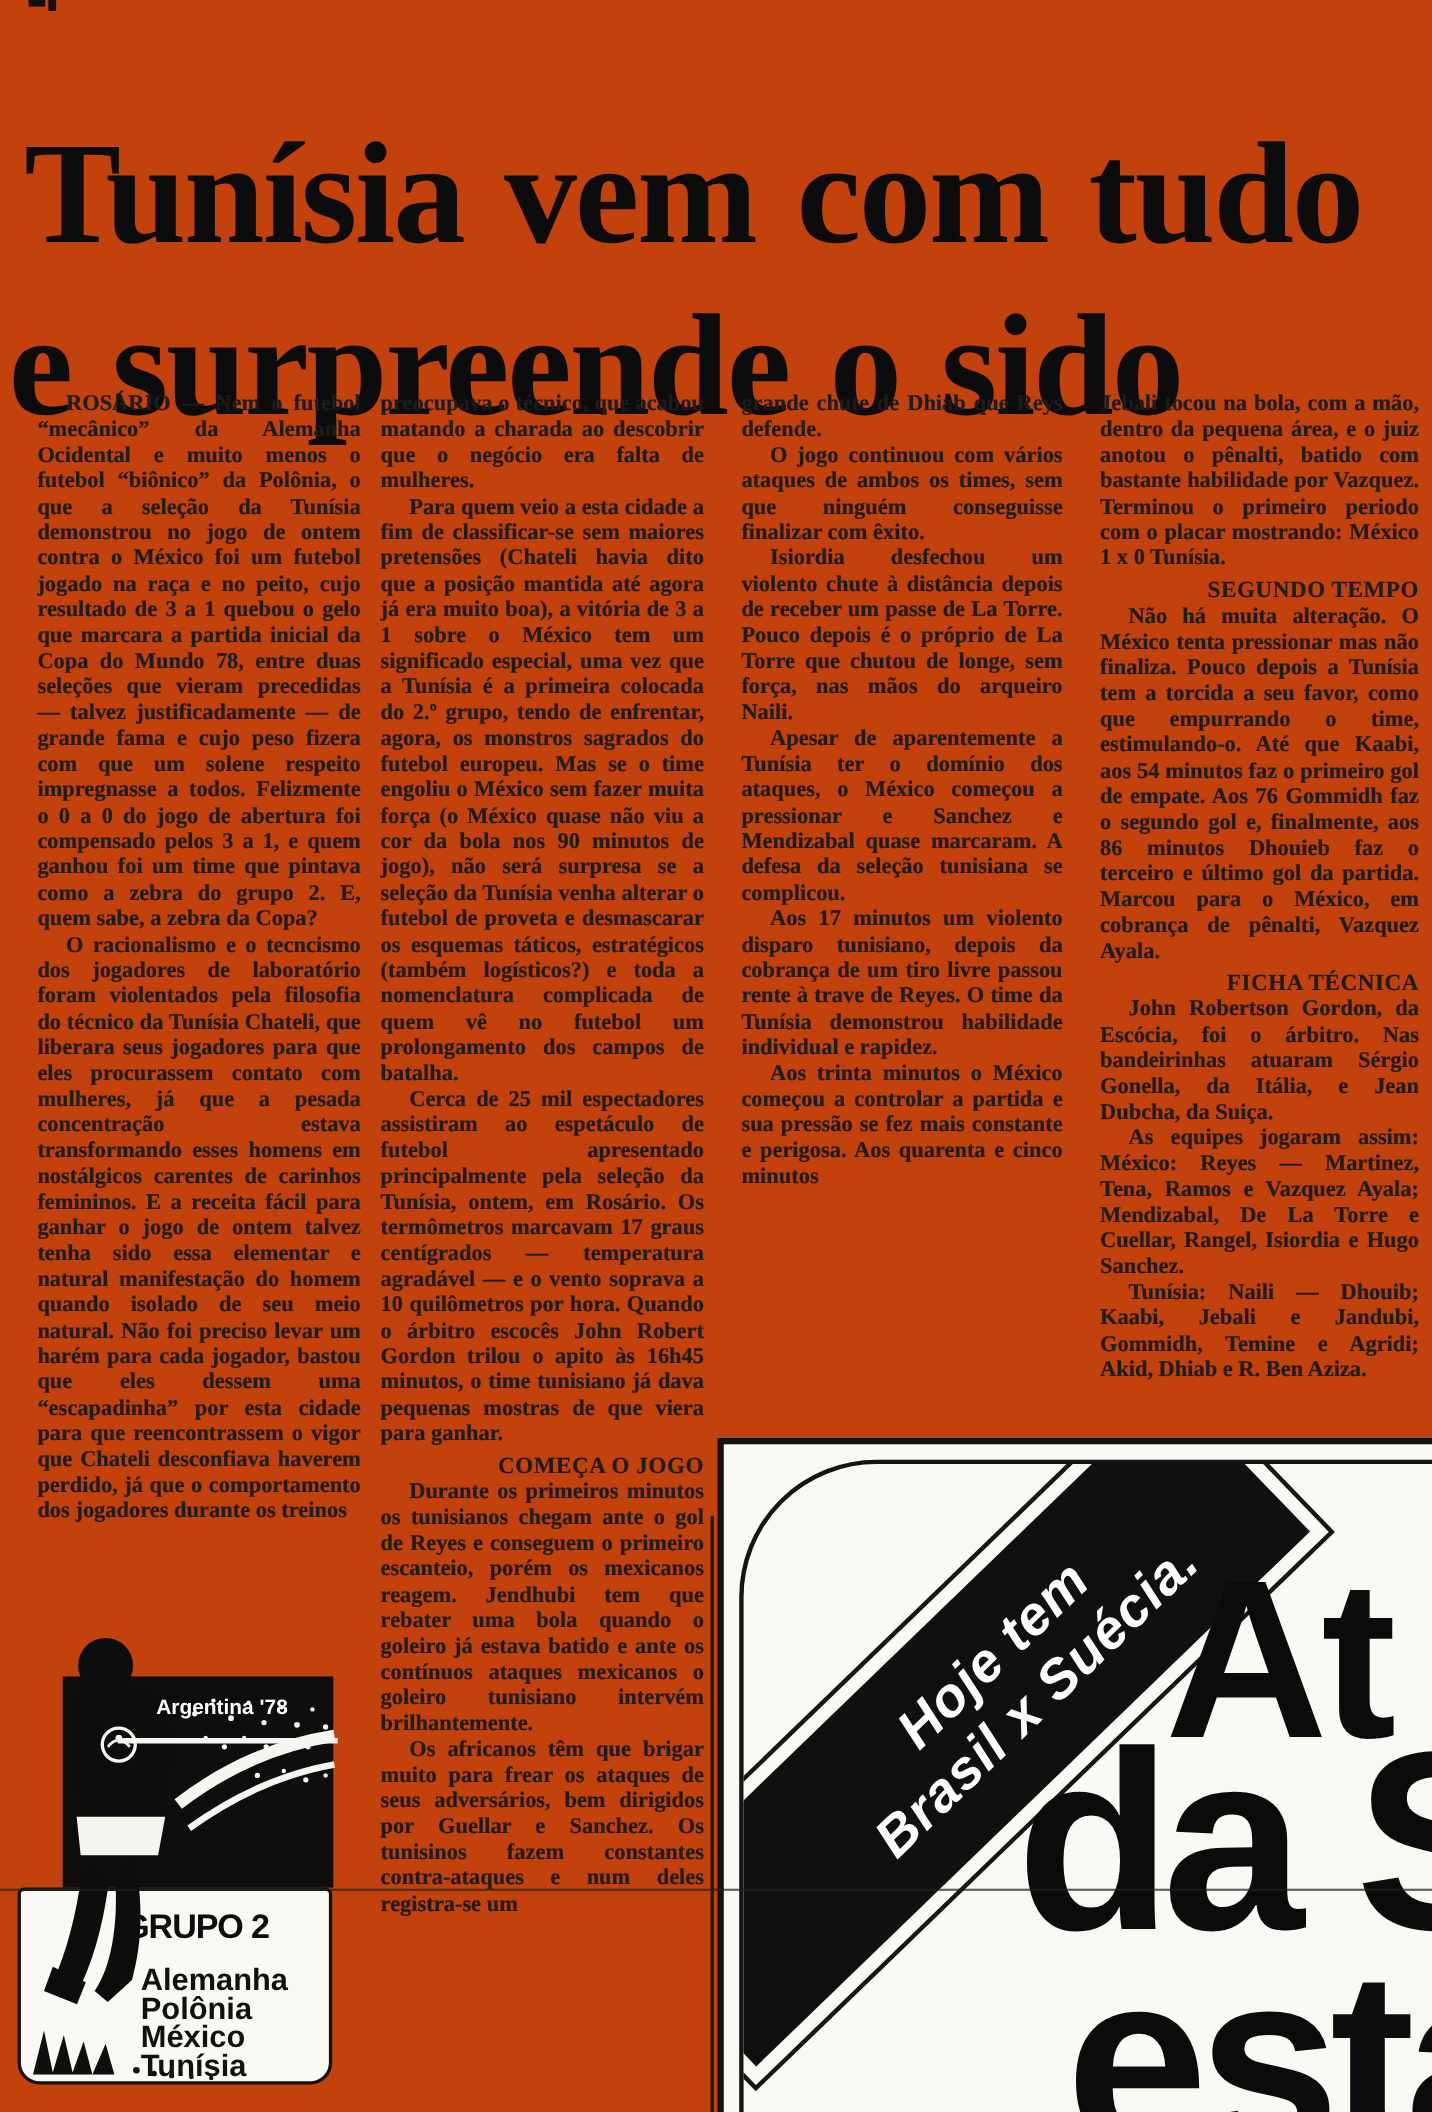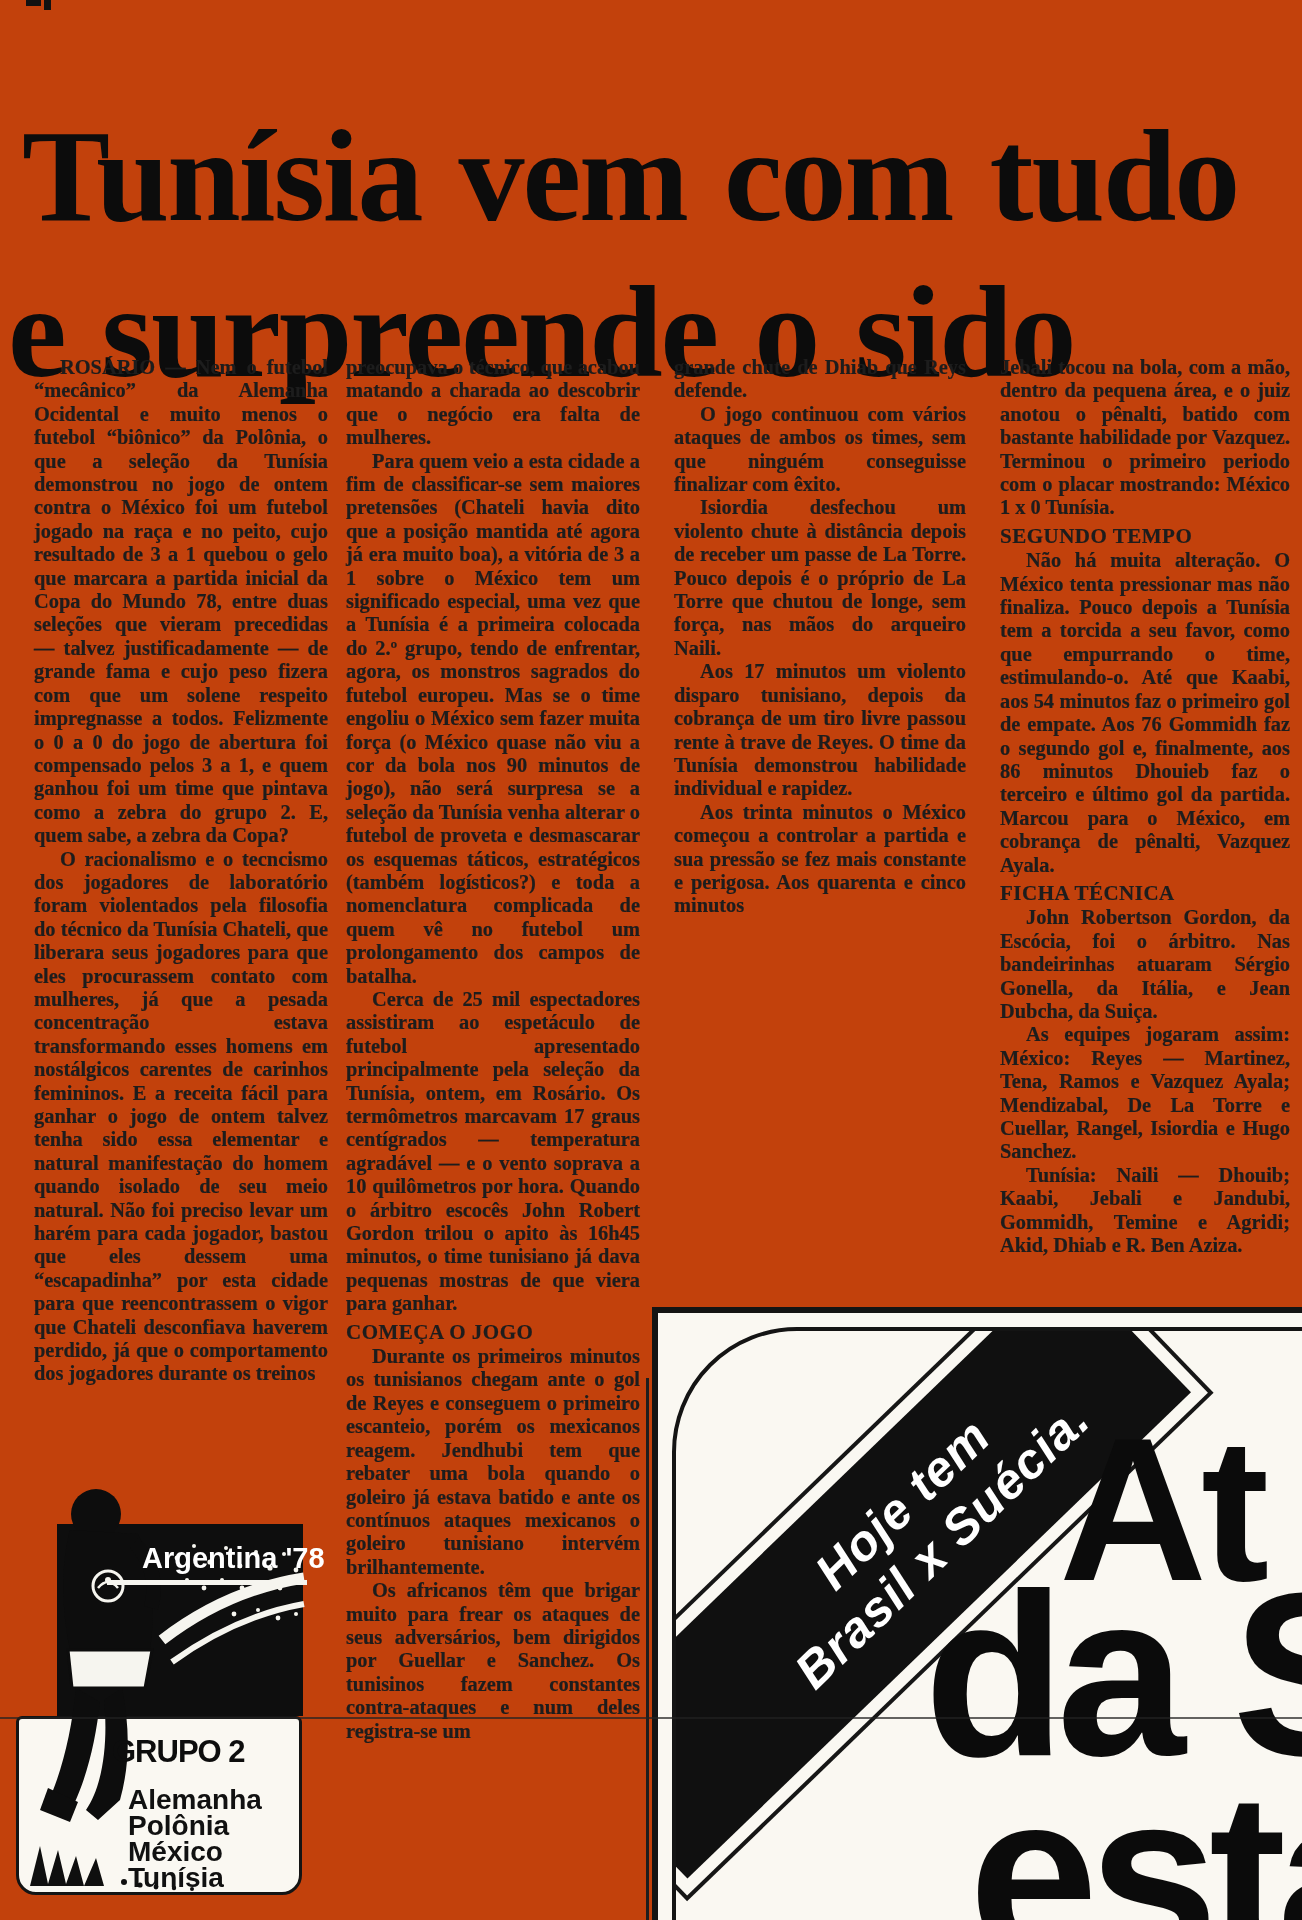--- a/index.html
+++ b/index.html
@@ -16,38 +16,38 @@
 
   
   .col{position:absolute;top:356px;width:294px;text-align:justify;font-size:20.4px;
        line-height:23.4px;font-weight:700;color:#1d1d1d;-webkit-text-stroke:.2px #1d1d1d}
   #col1{left:34px}
   #col2{left:346px}
   #col3{left:674px;width:292px}
   #col4{left:1000px;width:290px}
   .col p{margin:0;text-indent:26px}
   .col p.cont{text-indent:0}
-  .subhead{margin:5px 0 1px;text-align:left;text-indent:0;font-size:21px;
+  .subhead{margin:5px 0 1px;text-align:right;text-indent:0;font-size:21px;
            letter-spacing:.5px;font-weight:700}
 
   
   .artifact-line{position:absolute;left:0;top:1717px;width:1302px;height:2px;
                  background:#222;opacity:.7;z-index:40}
   .corner-mark{position:absolute;background:#111;z-index:5}
   #mark1{left:26px;top:0;width:15px;height:6px}
   #mark2{left:44px;top:0;width:7px;height:10px}
   .v-divider{position:absolute;left:646px;top:1378px;width:3px;height:542px;background:#1e1e1e}
 
   
   .logo-box{position:absolute;left:12px;top:1488px;width:300px;height:408px}
   .lb-panel{position:absolute;left:4px;top:228px;width:280px;height:173px;
             border:3px solid #141414;border-radius:6px 6px 20px 20px;background:#faf8f2}
   .lb-art{position:absolute;left:0;top:0;width:300px;height:408px}
   .lb-title{position:absolute;left:130px;top:54px;font-family:"Liberation Sans",sans-serif;
-            font-weight:700;font-size:29px;color:#fff;white-space:nowrap;z-index:6}
+            font-weight:700;font-size:19px;color:#fff;white-space:nowrap;z-index:6}
   .lb-rule{position:absolute;left:95px;top:92px;width:200px;height:5px;background:#f6f5ef;z-index:6}
   .lb-group{position:absolute;left:100px;top:246px;font-family:Liberation Sans, sans-serif;
             font-weight:700;font-size:31px;letter-spacing:-1px;color:#0d0d0d;z-index:6}
   .lb-teams{position:absolute;left:116px;top:299px;font-family:"Liberation Sans",sans-serif;
             font-weight:700;font-size:28px;line-height:26px;color:#111;z-index:6}
 
   
   .ad-outer{position:absolute;left:652px;top:1307px;width:690px;height:660px;
             border:6px solid #141414;background:#faf8f2}
   .ad-inner{position:absolute;left:14px;top:14px;right:-40px;bottom:-40px;
@@ -86,20 +86,21 @@
     <p>Cerca de 25 mil espectadores assistiram ao espetáculo de futebol apresentado principalmente pela seleção da Tunísia, ontem, em Rosário. Os termômetros marcavam 17 graus centígrados — temperatura agradável — e o vento soprava a 10 quilômetros por hora. Quando o árbitro escocês John Robert Gordon trilou o apito às 16h45 minutos, o time tunisiano já dava pequenas mostras de que viera para ganhar.</p>
     <h3 class="subhead">COMEÇA O JOGO</h3>
     <p>Durante os primeiros minutos os tunisianos chegam ante o gol de Reyes e conseguem o primeiro escanteio, porém os mexicanos reagem. Jendhubi tem que rebater uma bola quando o goleiro já estava batido e ante os contínuos ataques mexicanos o goleiro tunisiano intervém brilhantemente.</p>
     <p>Os africanos têm que brigar muito para frear os ataques de seus adversários, bem dirigidos por Guellar e Sanchez. Os tunisinos fazem constantes contra-ataques e num deles registra-se um</p>
   </section>
 
   <section class="col" id="col3">
     <p class="cont">grande chute de Dhiab que Reys defende.</p>
     <p>O jogo continuou com vários ataques de ambos os times, sem que ninguém conseguisse finalizar com êxito.</p>
     <p>Isiordia desfechou um violento chute à distância depois de receber um passe de La Torre. Pouco depois é o próprio de La Torre que chutou de longe, sem força, nas mãos do arqueiro Naili.</p>
+    <p>Apesar de aparentemente a Tunísia ter o domínio dos ataques, o México começou a pressionar e Sanchez e Mendizabal quase marcaram. A defesa da seleção tunisiana se complicou.</p>
     <p>Aos 17 minutos um violento disparo tunisiano, depois da cobrança de um tiro livre passou rente à trave de Reyes. O time da Tunísia demonstrou habilidade individual e rapidez.</p>
     <p>Aos trinta minutos o México começou a controlar a partida e sua pressão se fez mais constante e perigosa. Aos quarenta e cinco minutos</p>
   </section>
 
   <section class="col" id="col4">
     <p class="cont">Jebali tocou na bola, com a mão, dentro da pequena área, e o juiz anotou o pênalti, batido com bastante habilidade por Vazquez. Terminou o primeiro periodo com o placar mostrando: México 1 x 0 Tunísia.</p>
     <h3 class="subhead">SEGUNDO TEMPO</h3>
     <p>Não há muita alteração. O México tenta pressionar mas não finaliza. Pouco depois a Tunísia tem a torcida a seu favor, como que empurrando o time, estimulando-o. Até que Kaabi, aos 54 minutos faz o primeiro gol de empate. Aos 76 Gommidh faz o segundo gol e, finalmente, aos 86 minutos Dhouieb faz o terceiro e último gol da partida. Marcou para o México, em cobrança de pênalti, Vazquez Ayala.</p>
     <h3 class="subhead">FICHA TÉCNICA</h3>
     <p>John Robertson Gordon, da Escócia, foi o árbitro. Nas bandeirinhas atuaram Sérgio Gonella, da Itália, e Jean Dubcha, da Suiça.</p>

